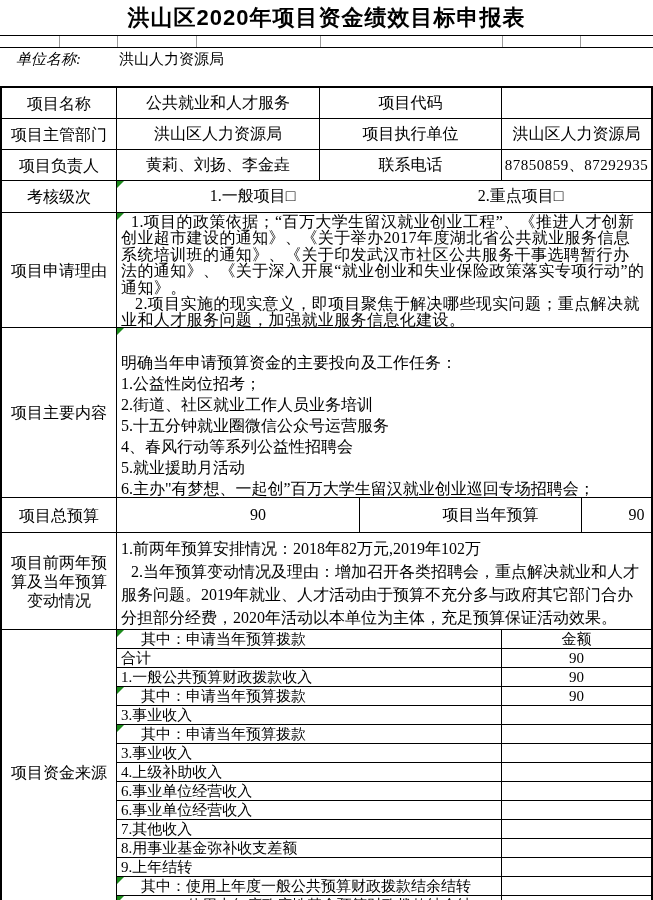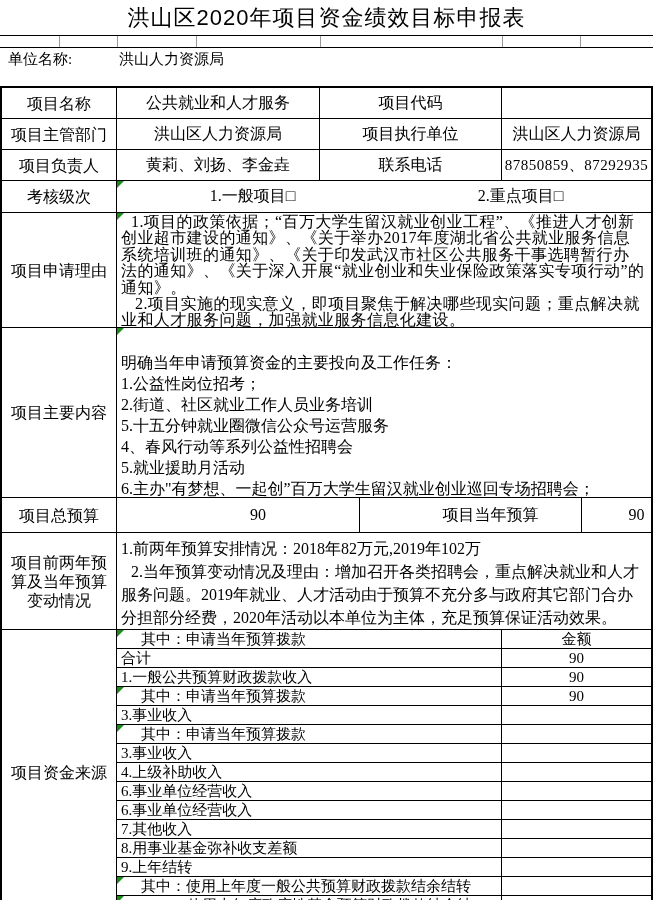--- a/index.html
+++ b/index.html
@@ -1,26 +1,26 @@
 <!DOCTYPE html>
 <html><head>
 <meta charset="utf-8">
 <style>
   * { margin:0; padding:0; box-sizing:border-box; }
   html,body { width:653px; height:900px; background:#fff; overflow:hidden; }
   body { font-family:"Liberation Serif", serif; color:#000; position:relative; }
 
   .title { height:35px; display:flex; align-items:center; justify-content:center;
-           font-family:"Liberation Sans", sans-serif; font-weight:normal; font-size:22px; letter-spacing:1px; }
+           font-family:"Liberation Sans", sans-serif; font-weight:bold; font-size:22px; letter-spacing:1px; }
 
   .gridstrip { position:relative; height:13px; border-top:1px solid #000; border-bottom:1px solid #000; }
   .gridstrip .v { position:absolute; top:0; bottom:0; width:1px; background:#9a9a9a; }
 
   .unitrow { height:22px; display:flex; align-items:center; font-size:15px; }
-  .unitrow .ulabel { padding-left:8px; width:115px; }
+  .unitrow .ulabel { padding-left:16px; width:115px;font-style:italic; }
   .unitrow .uvalue { padding-left:4px; }
 
   .tbl { position:absolute; left:0; top:86px; width:653px; height:830px;
          border:2px solid #000; display:flex; flex-direction:column; }
   .trow { display:flex; border-bottom:1px solid #000; }
   .trow:last-child { border-bottom:none; }
   .cell { border-right:1px solid #000; overflow:hidden; position:relative; }
   .cell:last-child { border-right:none; }
   .lab { width:115px; display:flex; align-items:center; justify-content:center;
          text-align:center; font-size:16px; flex-shrink:0; padding:0 8px; line-height:19px; }

